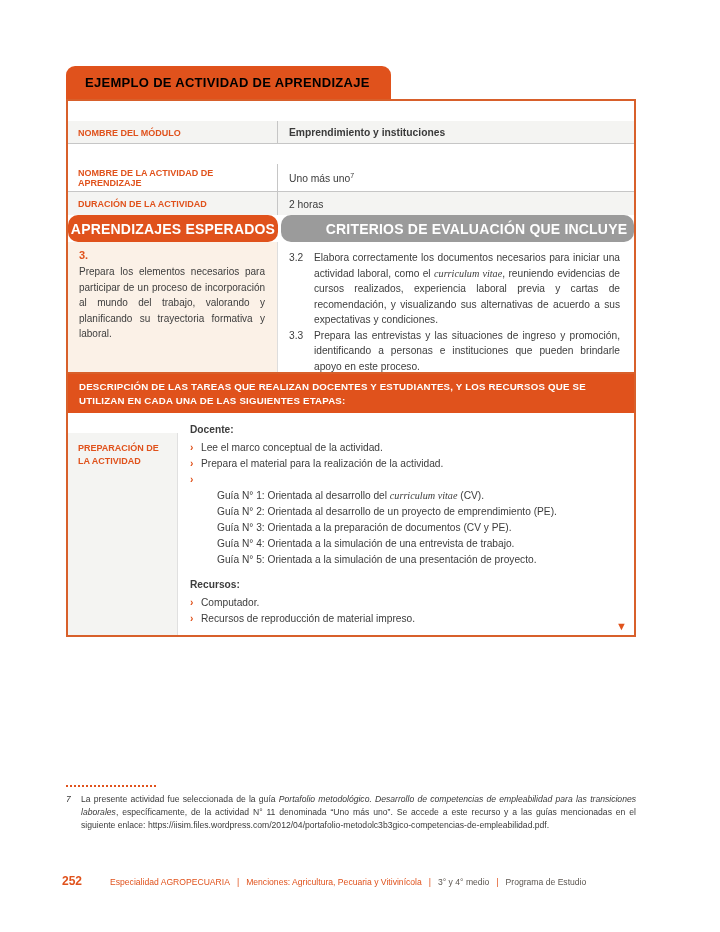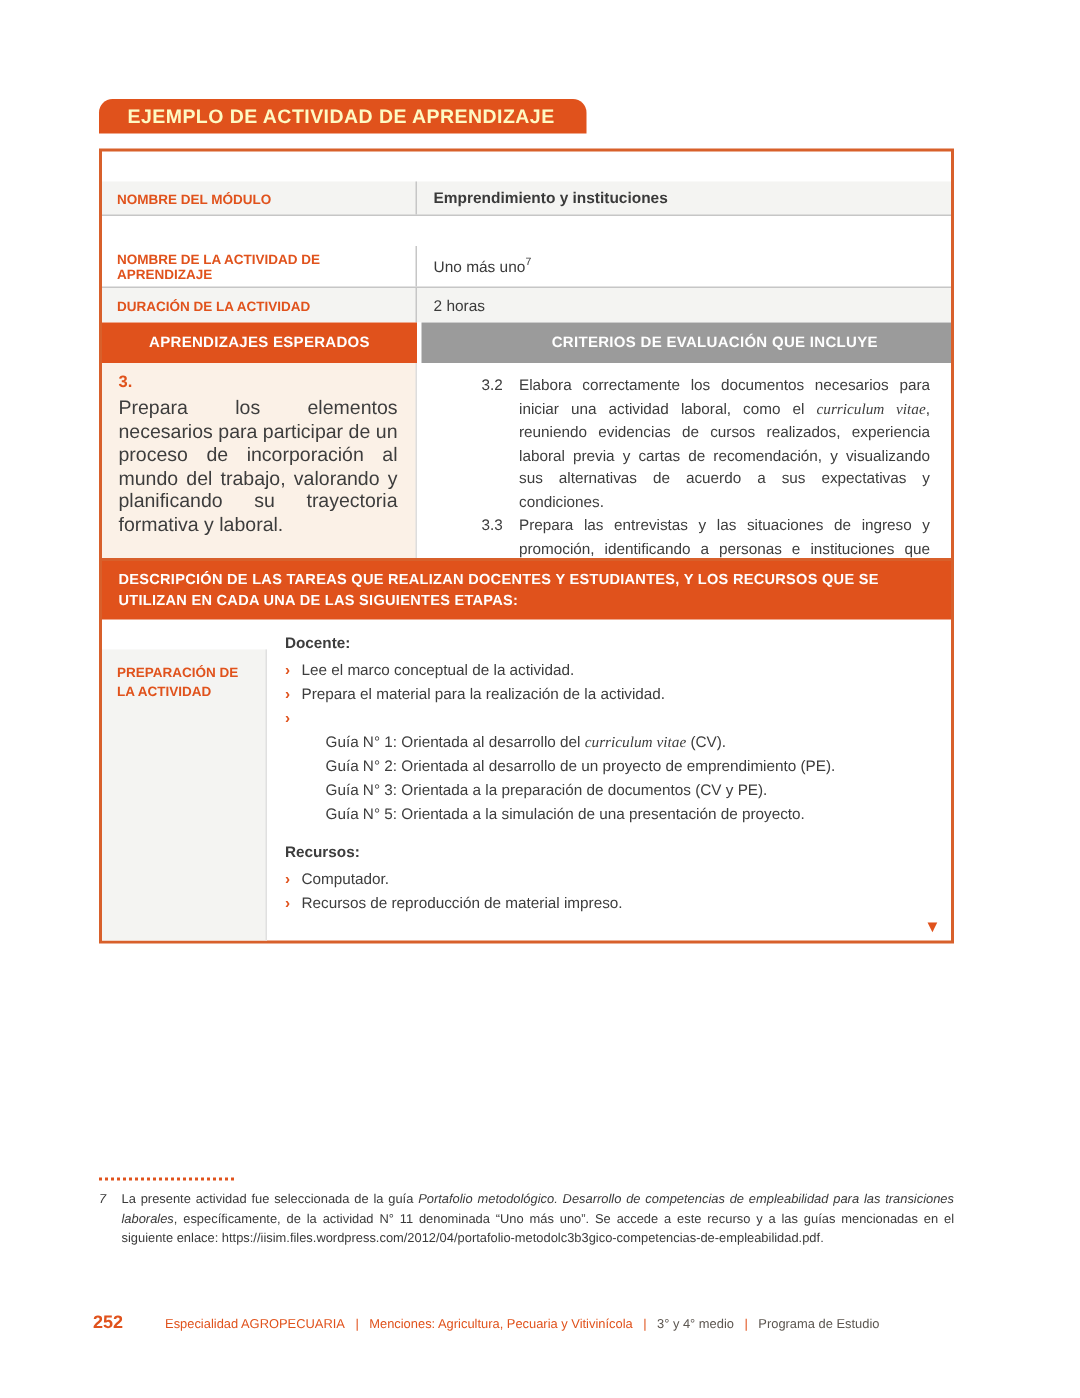--- a/index.html
+++ b/index.html
@@ -12,54 +12,54 @@
     --sep:#c6c6c6;
   }
   *{margin:0;padding:0;box-sizing:border-box;}
   html,body{background:#fff;}
   .page{
     position:relative;width:720px;height:932px;background:#ffffff;
     font-family:"Liberation Sans",sans-serif;color:var(--ink);overflow:hidden;
   }
   
   .tab{
-    position:absolute;left:66px;top:66px;height:23px;
-    background:var(--accent);color:#fef9c3;border-radius:9px 9px 0 0;
+    position:absolute;left:66px;top:66px;height:33px;
+    background:var(--accent);color:#000000;border-radius:9px 9px 0 0;
     display:inline-flex;align-items:center;padding:0 21px 0 19px;
     font-weight:bold;font-size:13px;letter-spacing:.3px;white-space:nowrap;
   }
   
   .box{position:absolute;left:66px;width:570px;border:2px solid var(--accent-border);background:#fff;}
   .box1{top:99px;}
   .row{display:flex;align-items:center;min-height:23px;}
   .row.tint{background:var(--row-tint);}
   .row.lined{border-bottom:1px solid var(--sep);margin-top:20px;}
   .lbl{
     width:210px;flex:none;align-self:stretch;display:flex;align-items:center;
     padding:4px 4px 3px 10px;border-right:1px solid var(--sep);
     color:var(--accent);font-weight:bold;font-size:9px;letter-spacing:0;
   }
   .val{flex:1;padding:4px 4px 3px 11px;font-size:10.3px;color:#3a3a3a;}
   .val.bold{font-weight:bold;}
   sup.fn7{font-size:7px;vertical-align:super;line-height:0;}
   
   .hdr-row{display:flex;column-gap:3px;background:#fff;height:27px;}
-  .hdr{display:flex;align-items:center;justify-content:center;color:#fff;font-weight:bold;font-size:10px;letter-spacing:.2px;}
+  .hdr{display:flex;align-items:center;justify-content:center;color:#fff;font-weight:bold;font-size:14px;letter-spacing:.2px;border-radius:10px;}
   .hdr.orange{width:210px;flex:none;background:var(--accent);}
   .hdr.gray{flex:1;background:var(--gray-header);padding-left:38px;}
   
   .content-row{display:flex;border-bottom:1px solid var(--sep);min-height:143px;align-items:stretch;}
   .ae-cell{
     width:210px;flex:none;background:var(--cream);border-right:1px solid #ddd;
     padding:7px 12px 6px 11px;
   }
   .ae-num{color:var(--accent);font-weight:bold;font-size:11px;margin-bottom:3px;}
-  .ae-text{font-size:13px;line-height:15.5px;text-align:justify;}
+  .ae-text{font-size:10px;line-height:15.5px;text-align:justify;}
   .crit-cell{flex:1;padding:8px 14px 6px 11px;}
-  .crit{display:flex;font-size:10.2px;line-height:15.5px;margin-left:32px;}
+  .crit{display:flex;font-size:10.2px;line-height:15.5px;}
   .crit-num{width:25px;flex:none;}
   .crit-text{flex:1;text-align:justify;}
   .crit-text i{font-family:"Liberation Serif",serif;}
   
   .metodo-row{min-height:28px;}
   
   .box2{top:372px;}
   .banner{
     background:var(--accent);color:#fff;font-weight:bold;
     font-size:9.7px;line-height:13.5px;letter-spacing:.2px;
@@ -168,20 +168,21 @@
           <span class="chev">›</span>
           <span>Prepara el material para la realización de la actividad.</span>
         </div>
         <div class="bullet">
           <span class="chev">›</span>
         </div>
 
         <div class="guide"><span>Guía N° 1: Orientada al desarrollo del </span><i>curriculum vitae</i><span> (CV).</span></div>
         <div class="guide">Guía N° 2: Orientada al desarrollo de un proyecto de emprendimiento (PE).</div>
         <div class="guide">Guía N° 3: Orientada a la preparación de documentos (CV y PE).</div>
+        <div class="guide">Guía N° 4: Orientada a la simulación de una entrevista de trabajo.</div>
         <div class="guide">Guía N° 5: Orientada a la simulación de una presentación de proyecto.</div>
 
         <div class="subhead recursos">Recursos:</div>
 
         <div class="bullet">
           <span class="chev">›</span>
           <span>Computador.</span>
         </div>
         <div class="bullet">
           <span class="chev">›</span>

